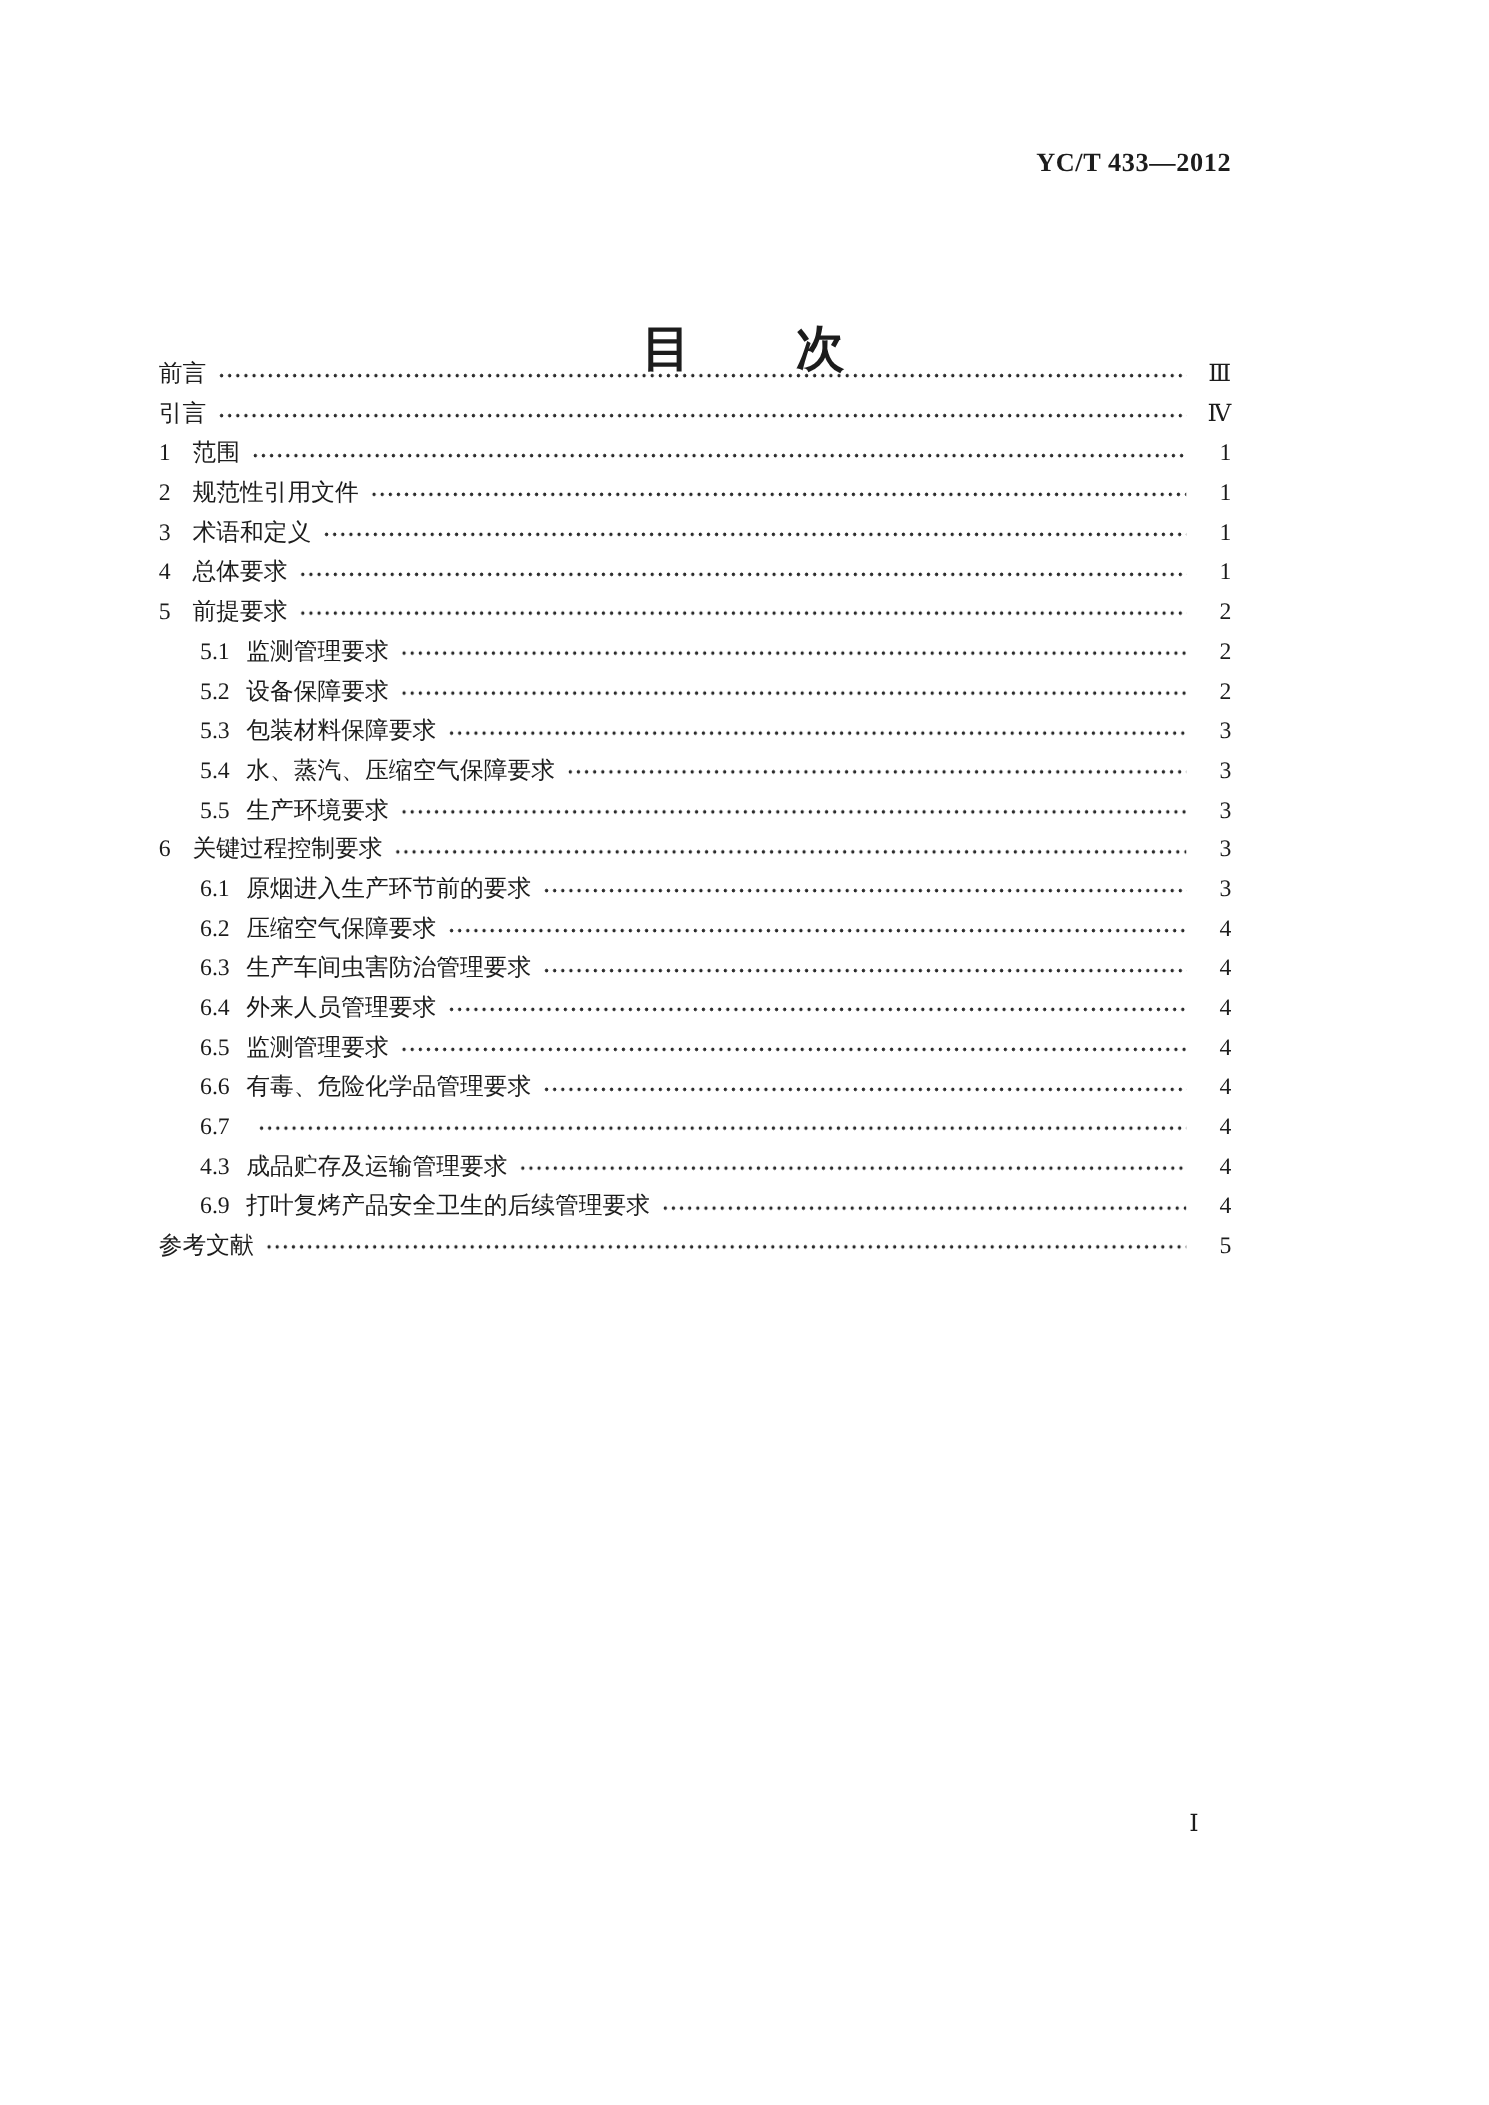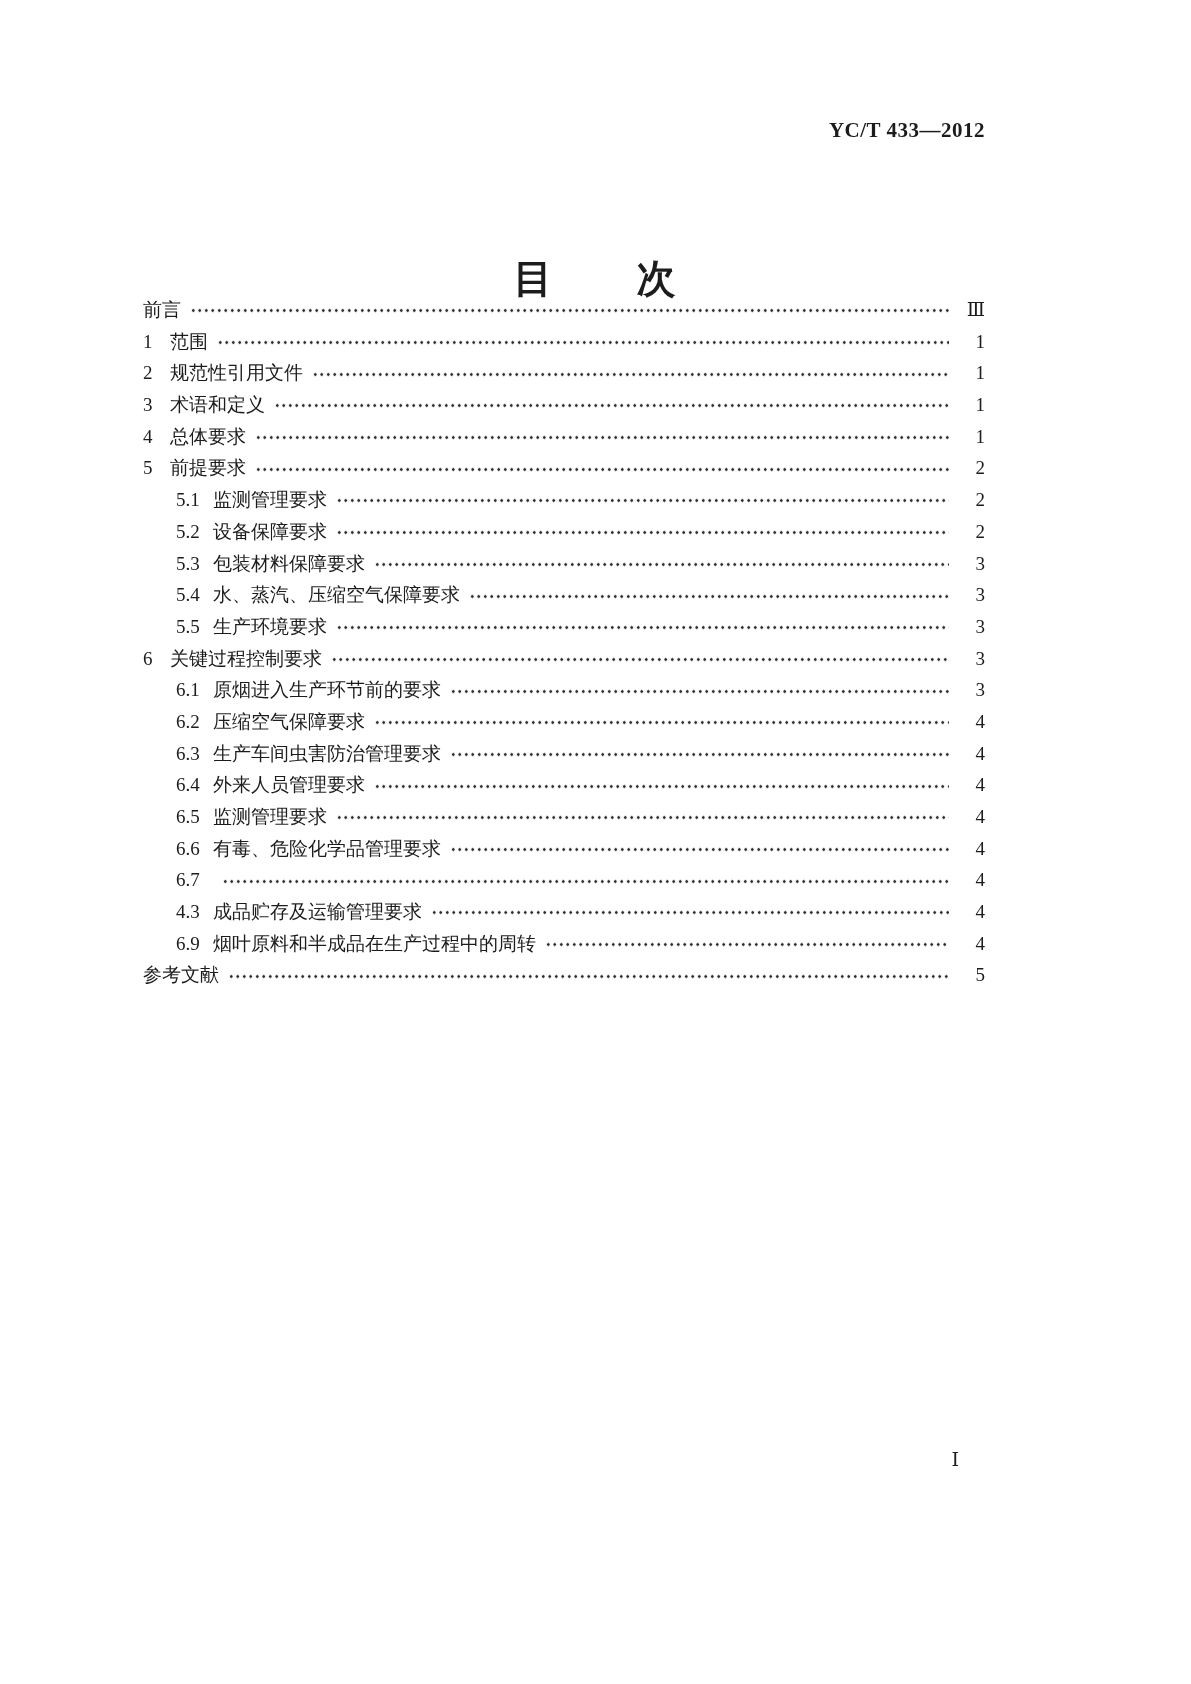--- a/index.html
+++ b/index.html
@@ -33,24 +33,23 @@
     left: 0;
     width: 100%;
     text-align: center;
     font-size: 39px;
     font-weight: bold;
     letter-spacing: 2px;
     margin-top: 48px;
   }
   .toc {
     position: absolute;
-    top: 294px;
+    top: 284px;
     left: 127px;
     right: 206px;
-    margin-left: 16px;
   }
   .toc-row {
     display: flex;
     align-items: baseline;
     height: 31.7px;
     font-size: 19px;
     line-height: 31.7px;
     white-space: nowrap;
   }
   .toc-row.lvl1 {
@@ -96,20 +95,25 @@
 
   <div class="doc-title">目　　次</div>
 
   <div class="toc">
       <div class="toc-row lvl0">
         <span class="toc-title">前言</span>
         <span class="toc-dots"></span>
         <span class="toc-page">Ⅲ</span>
       </div>
       <div class="toc-row lvl0">
+        <span class="toc-title">引言</span>
+        <span class="toc-dots"></span>
+        <span class="toc-page">Ⅳ</span>
+      </div>
+      <div class="toc-row lvl0">
         <span class="toc-num">1</span>
         <span class="toc-title">范围</span>
         <span class="toc-dots"></span>
         <span class="toc-page">1</span>
       </div>
       <div class="toc-row lvl0">
         <span class="toc-num">2</span>
         <span class="toc-title">规范性引用文件</span>
         <span class="toc-dots"></span>
         <span class="toc-page">1</span>
@@ -210,21 +214,21 @@
         <span class="toc-page">4</span>
       </div>
       <div class="toc-row lvl1">
         <span class="toc-num">4.3</span>
         <span class="toc-title">成品贮存及运输管理要求</span>
         <span class="toc-dots"></span>
         <span class="toc-page">4</span>
       </div>
       <div class="toc-row lvl1">
         <span class="toc-num">6.9</span>
-        <span class="toc-title">烟叶原料和半成品在生产过程中的周转</span>
+        <span class="toc-title">打叶复烤产品安全卫生的后续管理要求</span>
         <span class="toc-dots"></span>
         <span class="toc-page">4</span>
       </div>
       <div class="toc-row lvl0">
         <span class="toc-title">参考文献</span>
         <span class="toc-dots"></span>
         <span class="toc-page">5</span>
       </div>
     </div>
 

